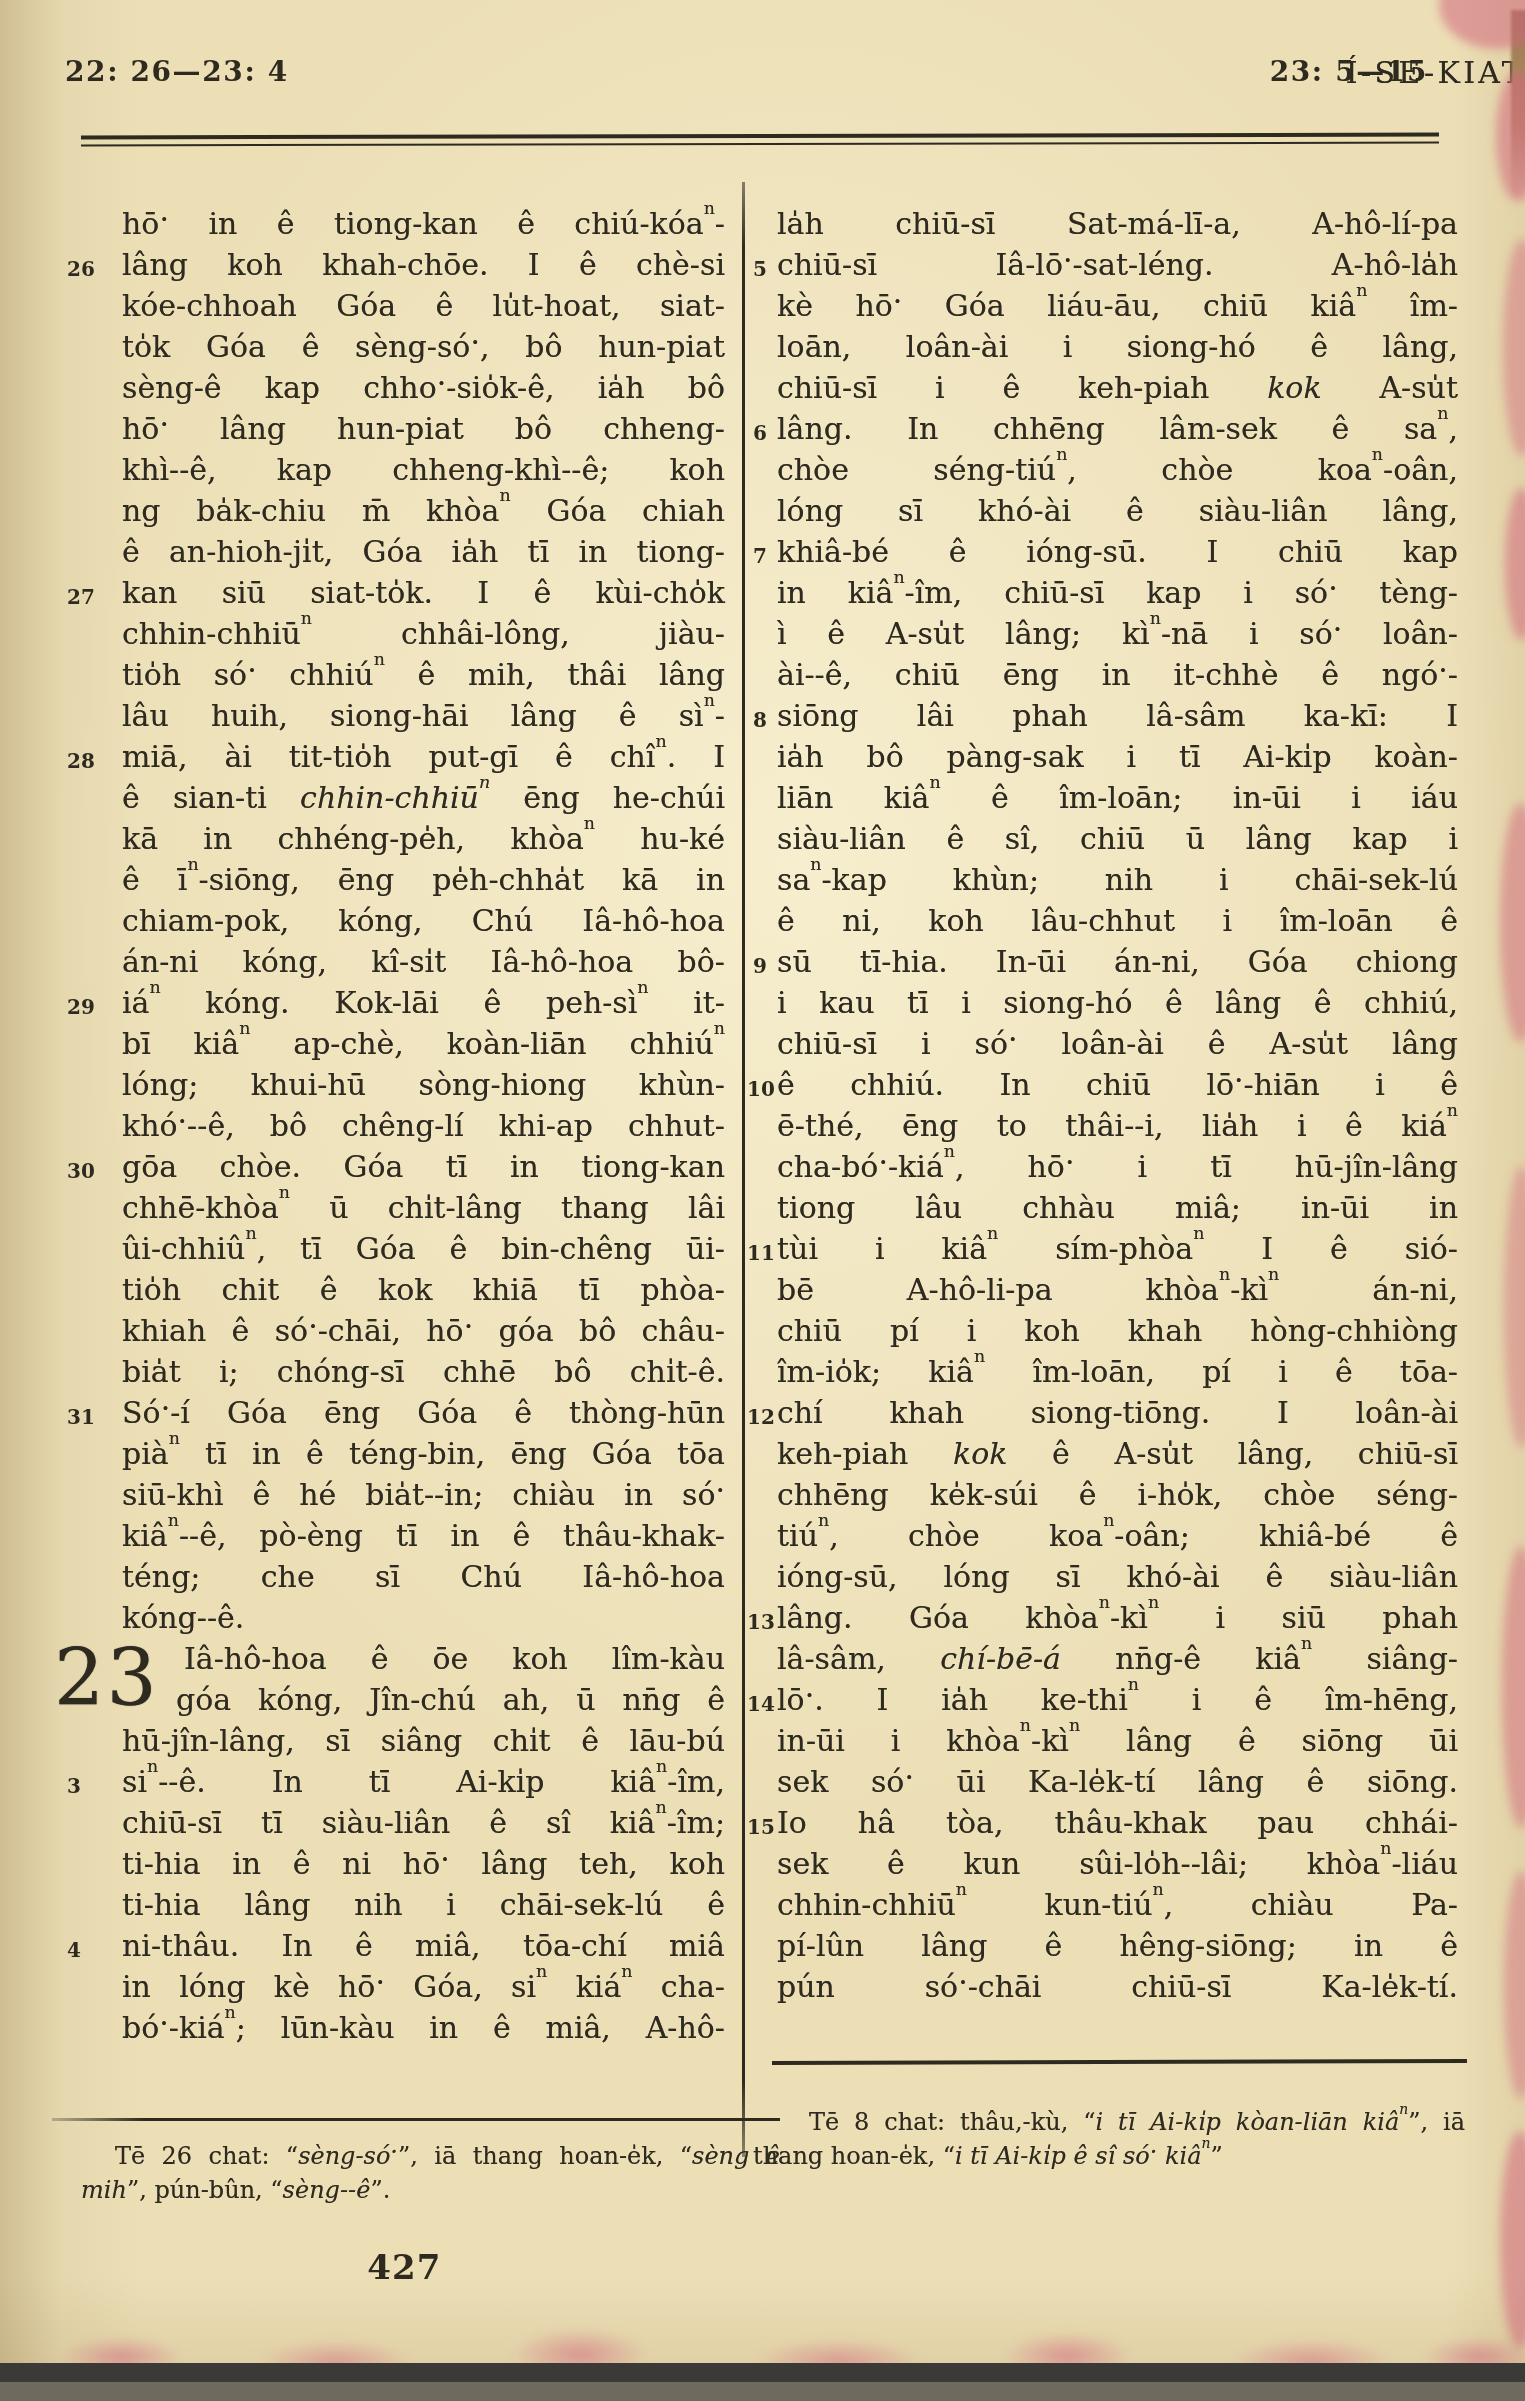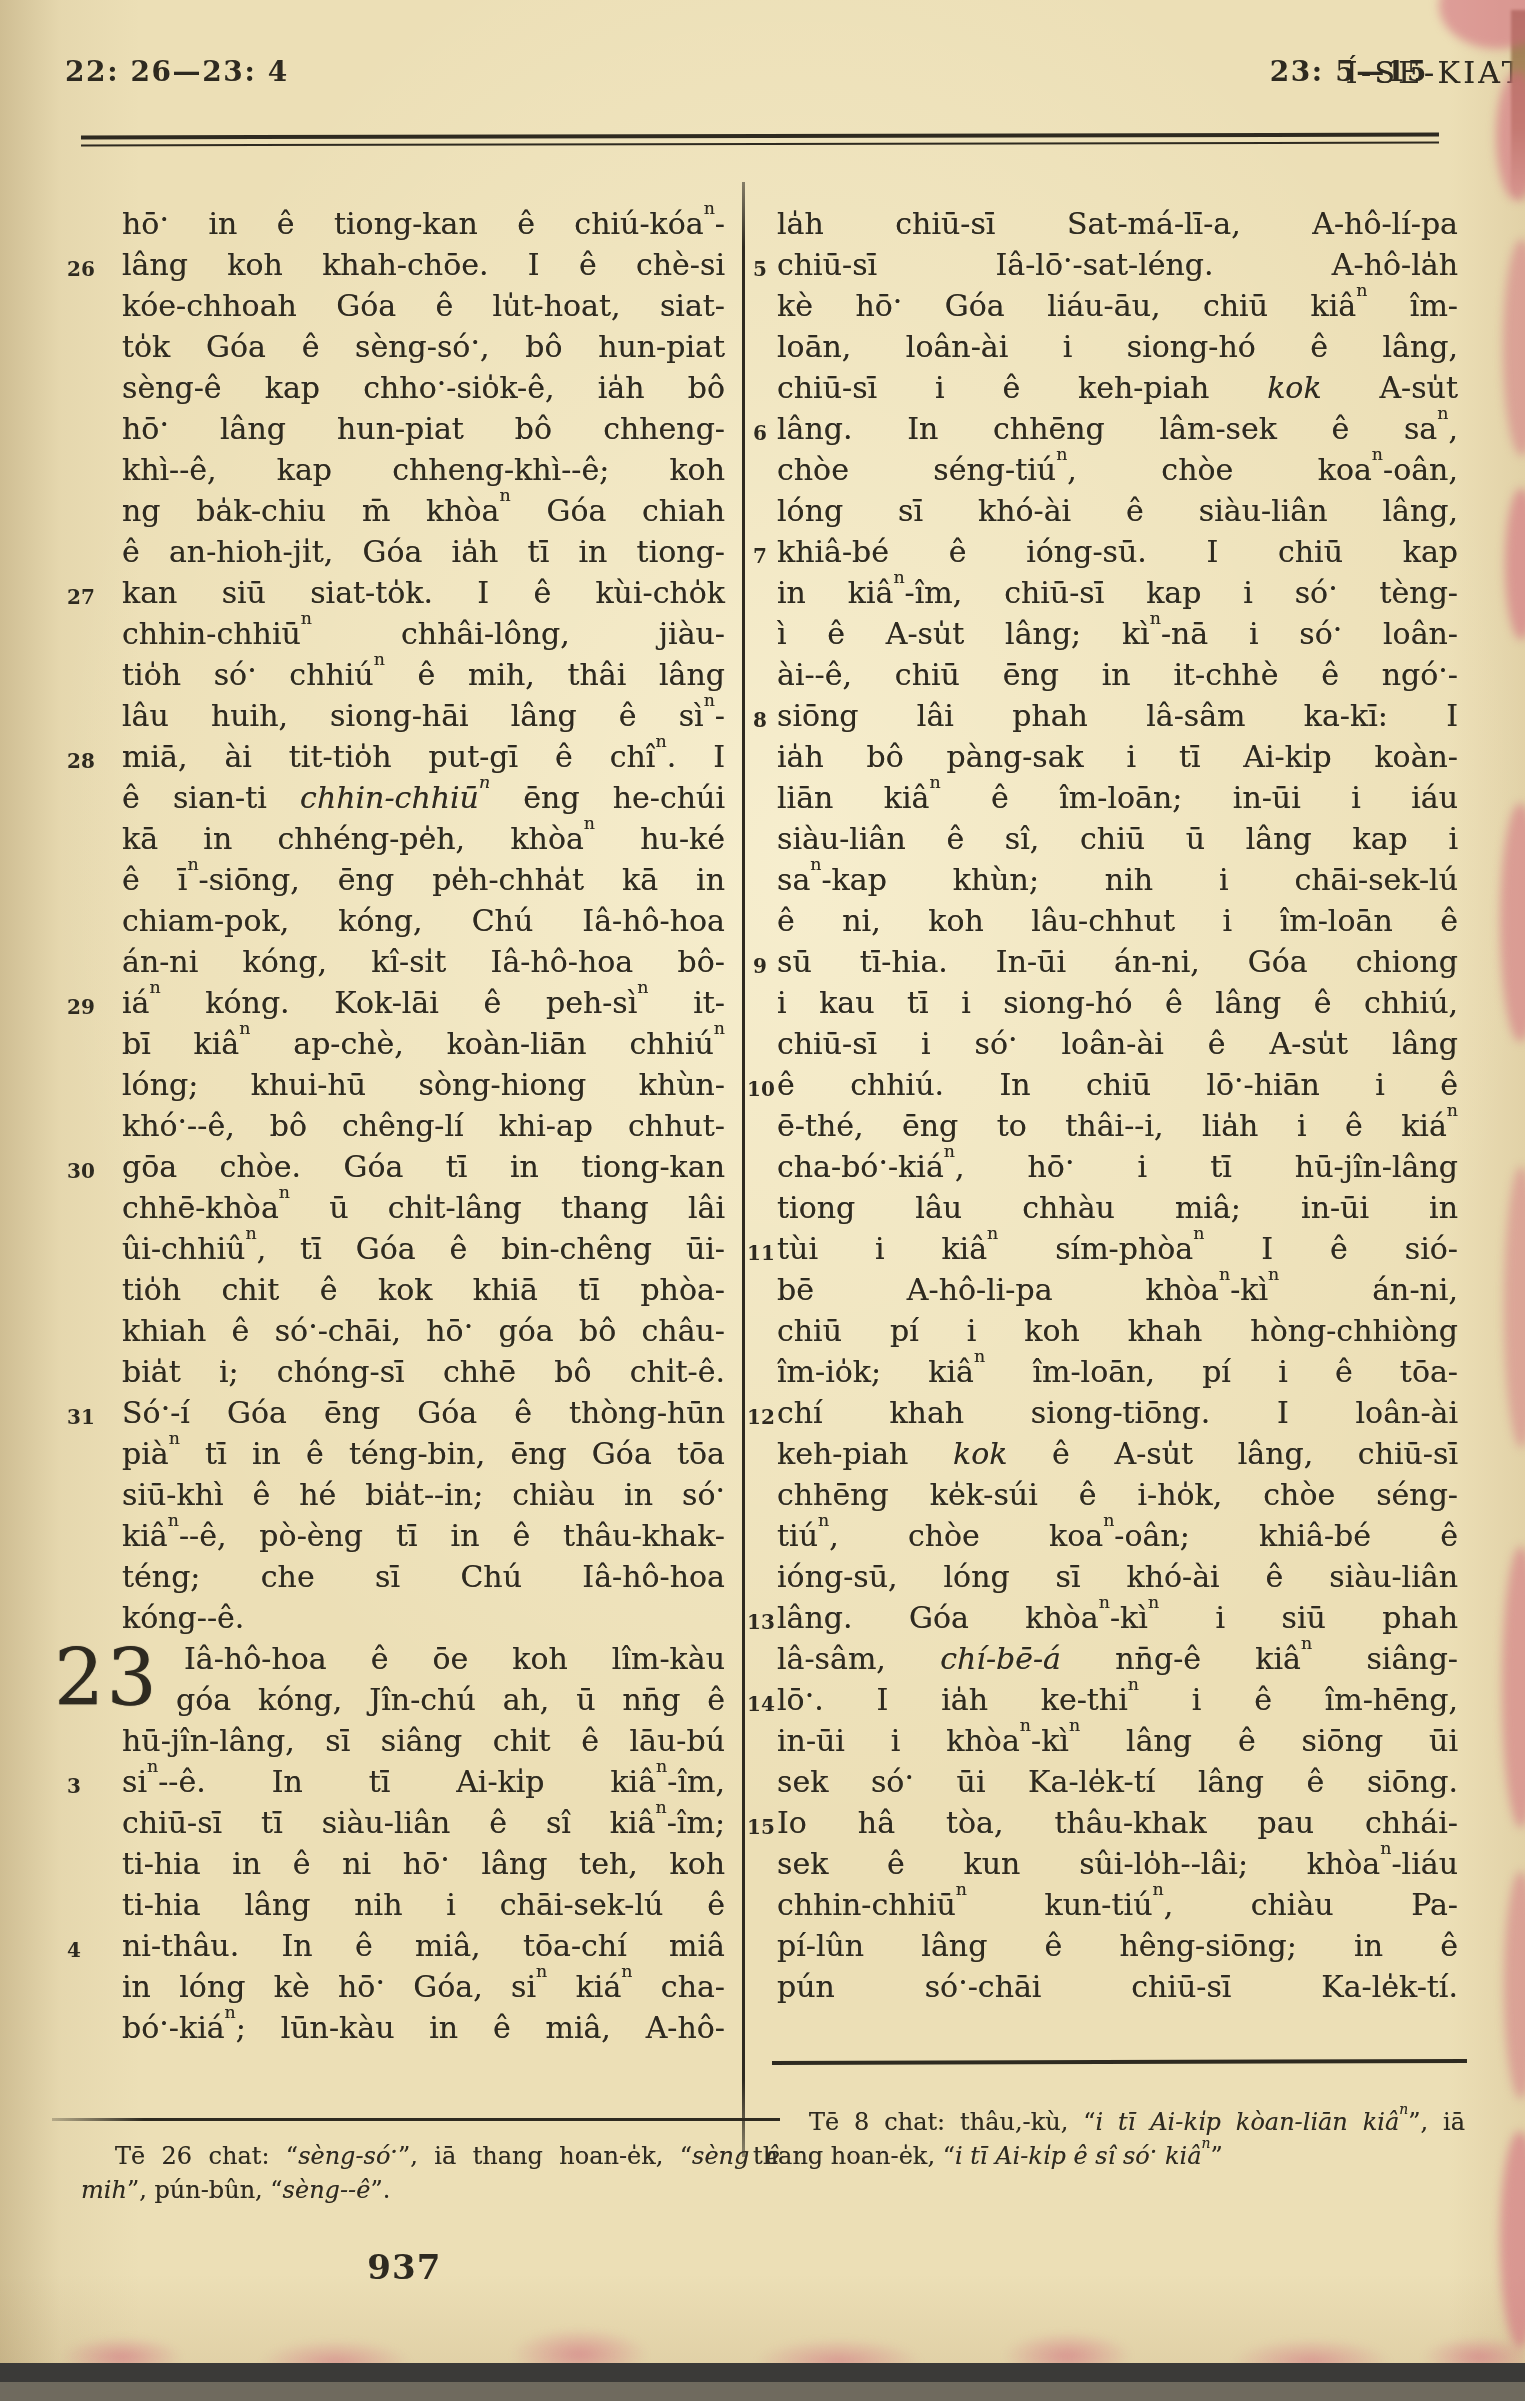--- a/index.html
+++ b/index.html
@@ -376,21 +376,21 @@
         <span class="lt">pún só<span class="pd">·</span>-chāi chiū-sī Ka-le̍k-tí.</span>
       </div>
     </div>
 
   <div class="sep-l"></div>
   <div class="sep-r"></div>
 
   <div class="fnote fnote-l">Tē 26 chat: “<i>sèng-só<span class="pd">·</span></i>”, iā thang hoan-e̍k, “<i>sèng ê mih</i>”, pún-bûn, “<i>sèng--ê</i>”.</div>
   <div class="fnote fnote-r">Tē 8 chat: thâu,-kù, “<i>i tī Ai-ki̍p kòan-liān kiâ<sup class="pn">n</sup></i>”, iā thang hoan-e̍k, “<i>i tī Ai-ki̍p ê sî só<span class="pd">·</span> kiâ<sup class="pn">n</sup></i>”</div>
 
-  <div class="pgnum">937</div>
+  <div class="pgnum">427</div>
 
   <div class="corner-tr"></div>
   <div class="stain s1"></div>
   <div class="stain s2"></div>
   <div class="stain s3"></div>
   <div class="stain s4"></div>
   <div class="stain s5"></div>
   <div class="stain s6"></div>
   <div class="stain s7"></div>
   <div class="stain s8"></div>

